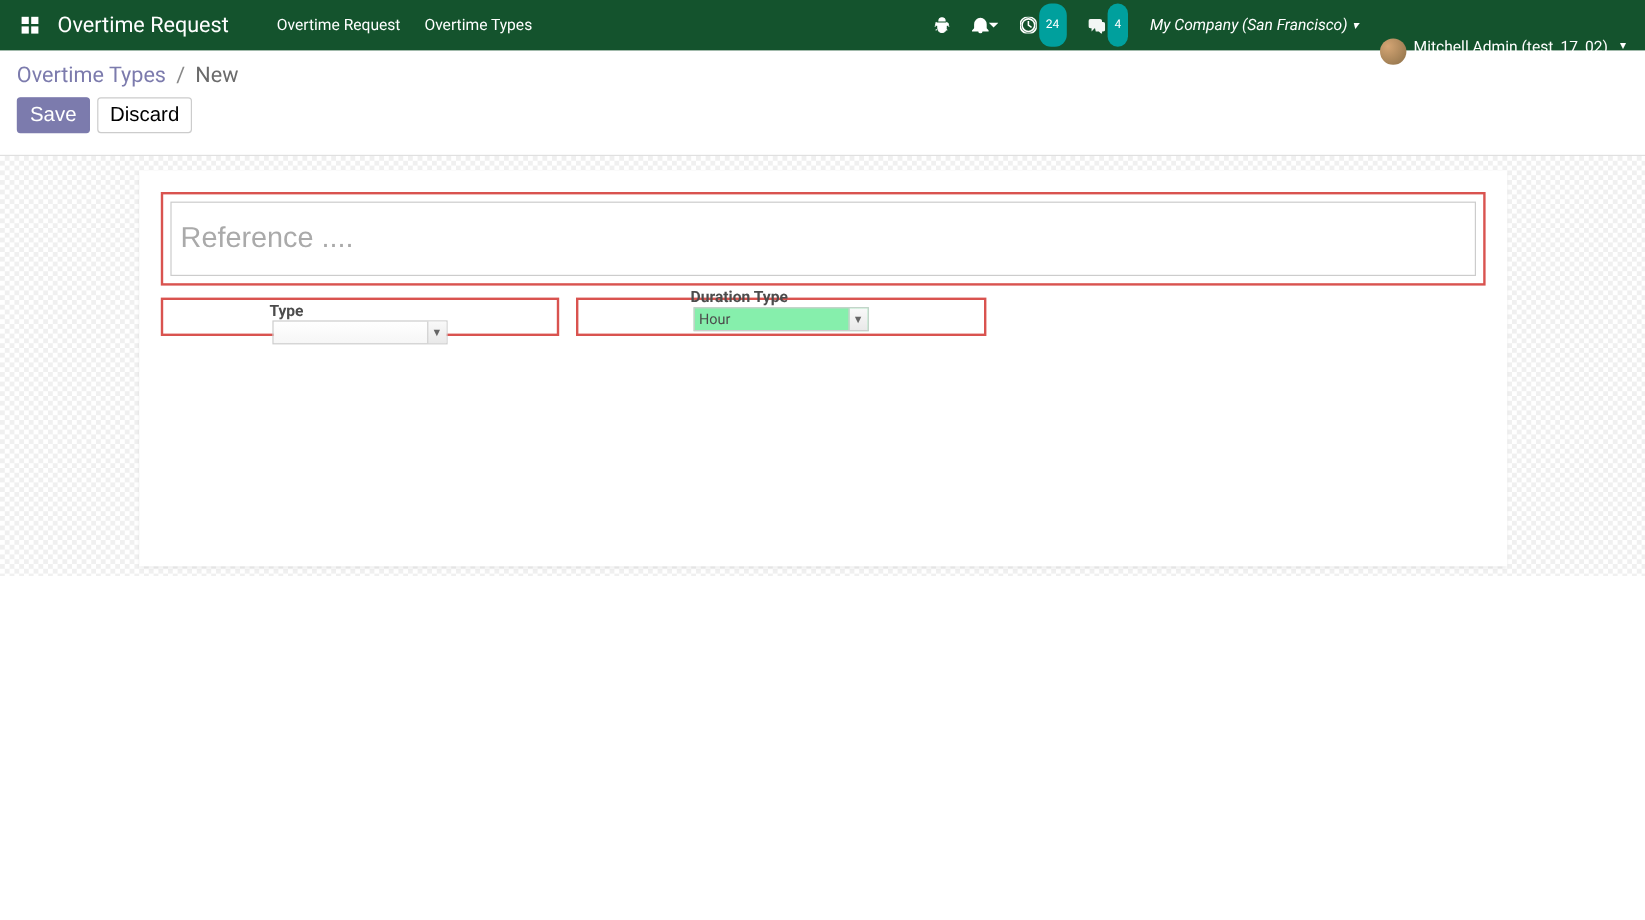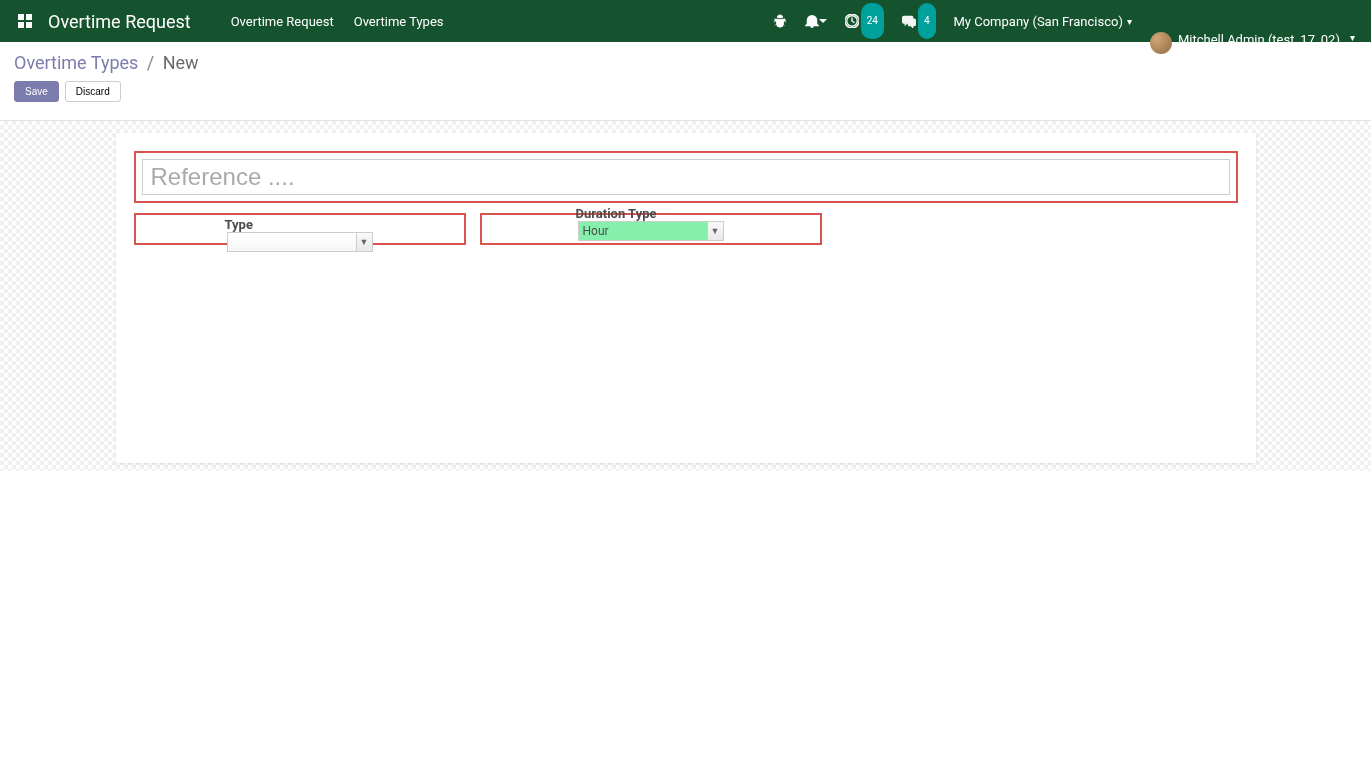--- a/index.html
+++ b/index.html
@@ -9,40 +9,40 @@
   .apps-icon { width: 18px; height: 18px; margin: 0 8px; cursor: pointer; display: flex; flex-wrap: wrap; gap: 2px; align-content: center; justify-content: center; }
   .apps-icon span { width: 6px; height: 6px; background: #fff; display: block; }
   .app-title { font-size: 18px; font-weight: 400; margin-left: 6px; margin-right: 40px; color: #fff; }
   .nav-links { display: flex; gap: 20px; }
   .nav-link { color: #fff; font-size: 13px; cursor: pointer; }
   .nav-spacer { flex: 1; }
   .systray { display: flex; align-items: center; gap: 18px; padding-right: 8px; }
   .systray-item { position: relative; cursor: pointer; display: flex; align-items: center; }
   .badge { background: #00A09D; color: #fff; font-size: 10px; border-radius: 10px; padding: 12px 6px; margin-left: 2px; line-height: 1.2; text-align: center; }
   .caret { margin-left: 4px; font-size: 10px; }
-  .company-switch { cursor: pointer; display: flex; align-items: center; font-size: 13px; color: #fff; }
+  .company-switch { cursor: pointer; display: flex; align-items: center; font-size: 13px; color: #fff; font-style: italic; }
   .user-menu { display: flex; align-items: flex-start; gap: 6px; cursor: pointer; font-size: 13px; color: #fff; margin-top: 44px; }
   .avatar { width: 22px; height: 22px; border-radius: 50%; background: radial-gradient(circle at 30% 30%, #d4a574, #8b6f47); display: inline-block; }
 
   .breadcrumb-bar { padding: 10px 14px 8px; }
   .breadcrumb { font-size: 18px; color: #7C7BAD; }
   .breadcrumb .parent { color: #7C7BAD; cursor: pointer; }
   .breadcrumb .sep { color: #888; margin: 0 4px; }
   .breadcrumb .current { color: #6b6b6b; }
   .action-buttons { margin-top: 8px; display: flex; gap: 6px; }
-  .btn { padding: 4px 10px; border-radius: 3px; font-size: 10px; border: 1px solid #ccc; background: #fff; cursor: pointer; }
+  .btn { padding: 4px 10px; border-radius: 3px; font-size: 17px; border: 1px solid #ccc; background: #fff; cursor: pointer; }
   .btn-primary { background: #7C7BAD; border-color: #7C7BAD; color: #fff; }
 
   .hr-line { border-bottom: 1px solid #e0e0e0; margin-top: 10px; }
 
   .content-area { background-image: repeating-conic-gradient(#f0f0f0 0% 25%, #ffffff 0% 50%); background-size: 8px 8px; padding: 12px 0 0; min-height: 350px; }
   .form-sheet { background: #fff; max-width: 1140px; margin: 0 auto; min-height: 330px; box-shadow: 0 1px 3px rgba(0,0,0,0.1); padding: 18px; }
 
   .highlight-red { border: 2px solid #d9534f; padding: 6px; margin-bottom: 10px; }
-  .reference-input { width: 100%; font-size: 24px; padding: 3px 8px; border: 1px solid #ccc; color: #888; }
+  .reference-input { width: 100%; font-size: 24px; padding: 16px 8px; border: 1px solid #ccc; color: #888; }
   .reference-input::placeholder { color: #aaa; }
 
   .form-row { display: flex; gap: 14px; }
   .field-group { display: flex; align-items: center; border: 2px solid #d9534f; padding: 2px 6px; height: 32px; flex-direction: column; }
   .field-group-1 { width: 332px; }
   .field-group-2 { width: 342px; justify-content: flex-end; }
   .field-label { font-weight: 700; font-size: 13px; color: #4c4c4c; width: 150px; }
   .field-control-wrap { flex: 1; display: flex; justify-content: flex-end; }
   .m2o-input { width: 146px; border: 1px solid #ccc; background: linear-gradient(#fff, #f6f6f6); height: 20px; position: relative; display: flex; align-items: center; padding: 0 4px; font-size: 12px; }
   .m2o-input .dd { position: absolute; right: 0; top: 0; bottom: 0; width: 16px; border-left: 1px solid #ccc; display: flex; align-items: center; justify-content: center; font-size: 9px; color: #666; background: linear-gradient(#f9f9f9,#e9e9e9); }

